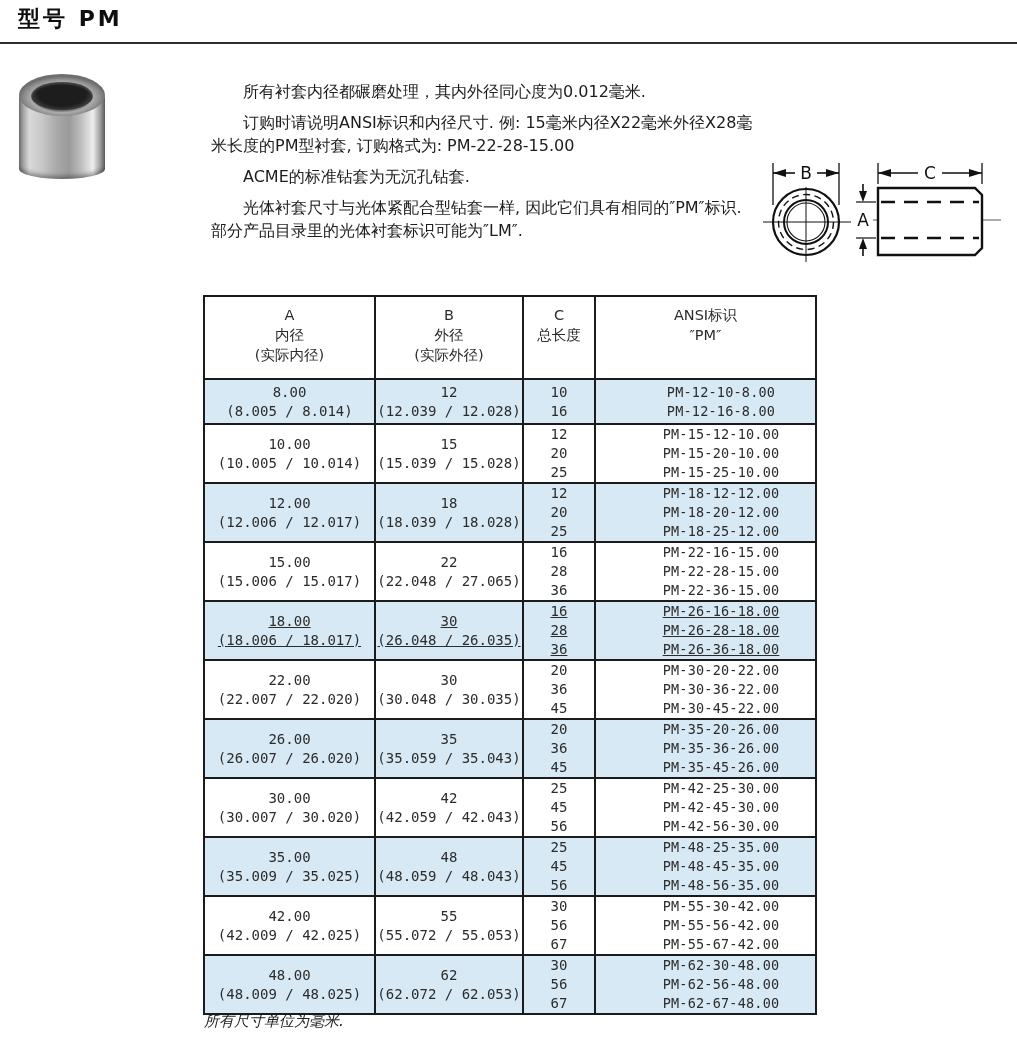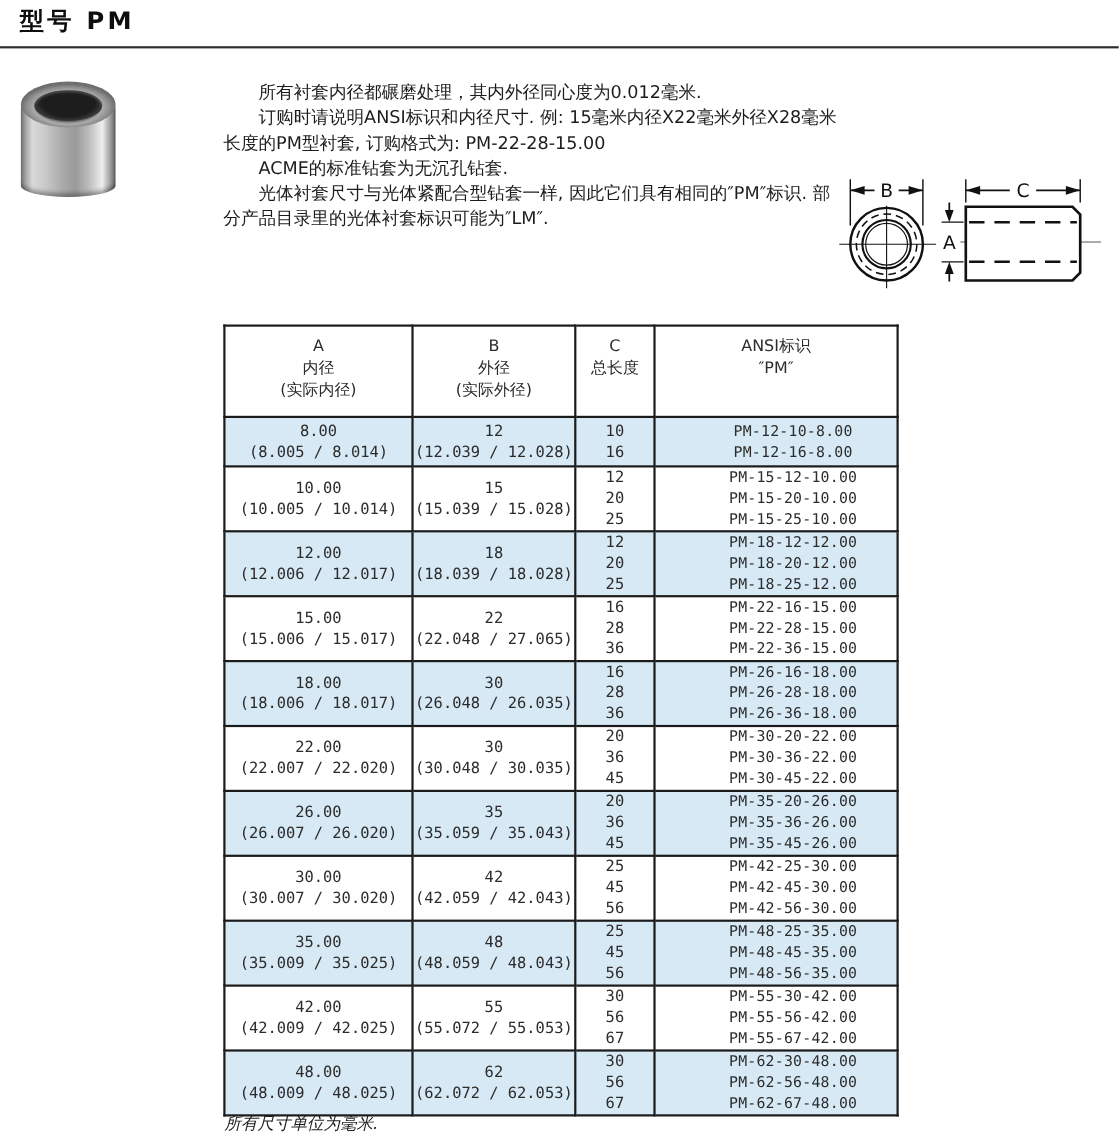--- a/index.html
+++ b/index.html
@@ -34,21 +34,21 @@
     position:absolute; left:13px; top:8px; width:62px; height:28px; border-radius:50%;
     background:radial-gradient(ellipse at 50% 40%, #1d1d1d 55%, #4a4a4a 80%, #2a2a2a 100%);
     box-shadow: inset 0 2px 2px rgba(255,255,255,0.18);
   }
 
   
   .intro {
     position:absolute; left:203px; top:72px; width:560px;
     font-size:16px; line-height:23px; color:#1c1c1c;
   }
-  .intro p { margin:0; text-indent:32px; }
+  .intro p { margin:8px; text-indent:32px; }
 
   
   #drawing { position:absolute; left:753px; top:150px; }
   #drawing text {
     font-family:"DejaVu Sans", sans-serif; font-size:17px; fill:#111;
     stroke:#ffffff; stroke-width:5px; paint-order:stroke; text-anchor:middle;
   }
 
   
   table.spec {
@@ -229,21 +229,21 @@
           <div>16</div>
           <div>28</div>
           <div>36</div>
         </td>
     <td class="col-ansi">
           <div>PM-22-16-15.00</div>
           <div>PM-22-28-15.00</div>
           <div>PM-22-36-15.00</div>
         </td>
   </tr>
-      <tr class="hl" style="height: 59px;">
+      <tr class="hl" style="height: 59px; text-decoration: underline;">
     <td class="col-a">
           <div>18.00</div>
           <div>(18.006 / 18.017)</div>
         </td>
     <td class="col-b">
           <div>30</div>
           <div>(26.048 / 26.035)</div>
         </td>
     <td class="col-c">
           <div>16</div>

